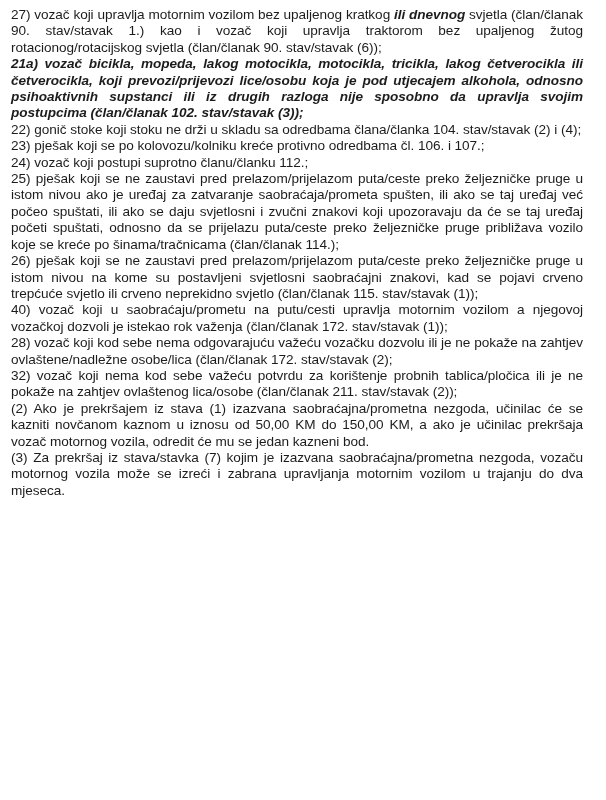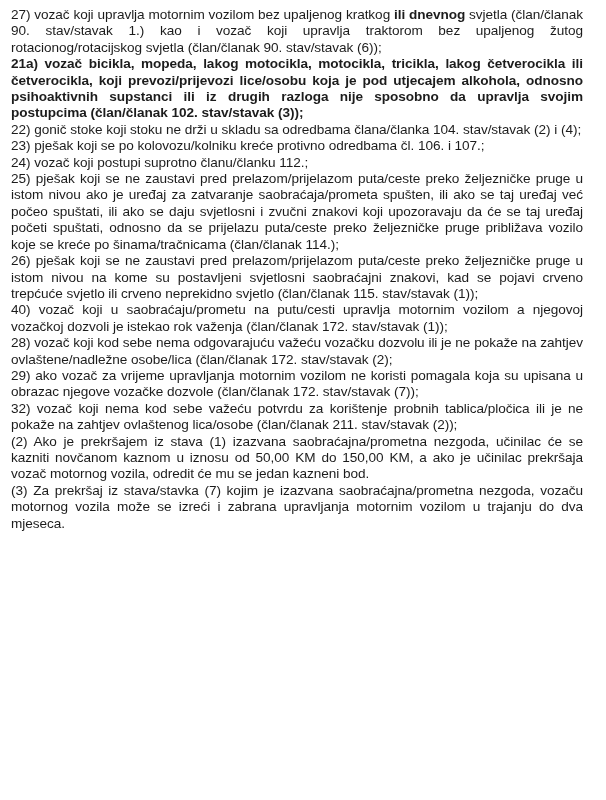--- a/index.html
+++ b/index.html
@@ -22,21 +22,21 @@
     font-size: 13.6px;
     line-height: 16.4px;
     color: #1c1c1c;
     text-align: justify;
     letter-spacing: -0.05px;
   }
   .para {
     margin: 0;
     padding: 0;
   }
-  .b { font-weight: bold; }
+  .b { font-weight: bold; font-style: italic; }
 </style>
 </head>
 <body>
 
 <div class="page">
 
   <p class="para"><span>27) vozač koji upravlja motornim vozilom bez upaljenog kratkog </span><span class="b">ili dnevnog</span><span> svjetla (član/članak 90. stav/stavak 1.)  kao i vozač koji upravlja traktorom bez upaljenog žutog rotacionog/rotacijskog svjetla (član/članak 90. stav/stavak (6));</span></p>
 
   <p class="para"><span class="b">21a) vozač bicikla, mopeda, lakog motocikla, motocikla, tricikla, lakog četverocikla ili četverocikla, koji prevozi/prijevozi lice/osobu koja je pod utjecajem alkohola, odnosno psihoaktivnih supstanci ili iz drugih razloga nije sposobno da upravlja svojim postupcima (član/članak 102. stav/stavak (3));</span></p>
 
@@ -47,21 +47,20 @@
   <p class="para"><span>24) vozač koji postupi suprotno članu/članku 112.;</span></p>
 
   <p class="para"><span>25) pješak koji se ne zaustavi pred prelazom/prijelazom puta/ceste preko željezničke pruge u istom nivou ako je uređaj za zatvaranje saobraćaja/prometa spušten, ili ako se taj uređaj već počeo spuštati, ili ako se daju svjetlosni i zvučni znakovi koji upozoravaju da će se taj uređaj početi spuštati, odnosno da se prijelazu puta/ceste preko željezničke pruge približava vozilo koje se kreće po šinama/tračnicama (član/članak 114.);</span></p>
 
   <p class="para"><span>26) pješak koji se ne zaustavi pred prelazom/prijelazom puta/ceste preko željezničke pruge u istom nivou na kome su postavljeni svjetlosni saobraćajni znakovi, kad se pojavi crveno trepćuće svjetlo ili crveno neprekidno svjetlo (član/članak 115. stav/stavak (1));</span></p>
 
   <p class="para"><span>40) vozač koji u saobraćaju/prometu na putu/cesti upravlja motornim vozilom a njegovoj vozačkoj dozvoli je istekao rok važenja (član/članak 172. stav/stavak (1));</span></p>
 
   <p class="para"><span>28) vozač koji kod sebe nema odgovarajuću važeću vozačku dozvolu ili je ne pokaže na zahtjev ovlaštene/nadležne osobe/lica (član/članak 172. stav/stavak (2);</span></p>
 
-  <p class="para"><span>29) ako vozač za vrijeme upravljanja motornim vozilom ne koristi pomagala koja su upisana u obrazac njegove vozačke dozvole (član/članak 172. stav/stavak (7));</span></p>
 
 
 
   <p class="para"><span>32) vozač koji nema kod sebe važeću potvrdu za korištenje probnih tablica/pločica ili je ne pokaže na zahtjev ovlaštenog lica/osobe (član/članak 211. stav/stavak (2));</span></p>
 
 
   <p class="para"><span>(2) Ako je prekršajem iz stava (1) izazvana saobraćajna/prometna nezgoda, učinilac će se kazniti novčanom kaznom u iznosu od 50,00 KM do 150,00 KM, a ako je učinilac prekršaja vozač motornog vozila, odredit će mu se jedan kazneni bod.</span></p>
 
   <p class="para"><span>(3) Za prekršaj iz stava/stavka (7) kojim je izazvana saobraćajna/prometna nezgoda, vozaču motornog vozila može se izreći i zabrana upravljanja motornim vozilom u trajanju do dva mjeseca.</span></p>
 </div>

